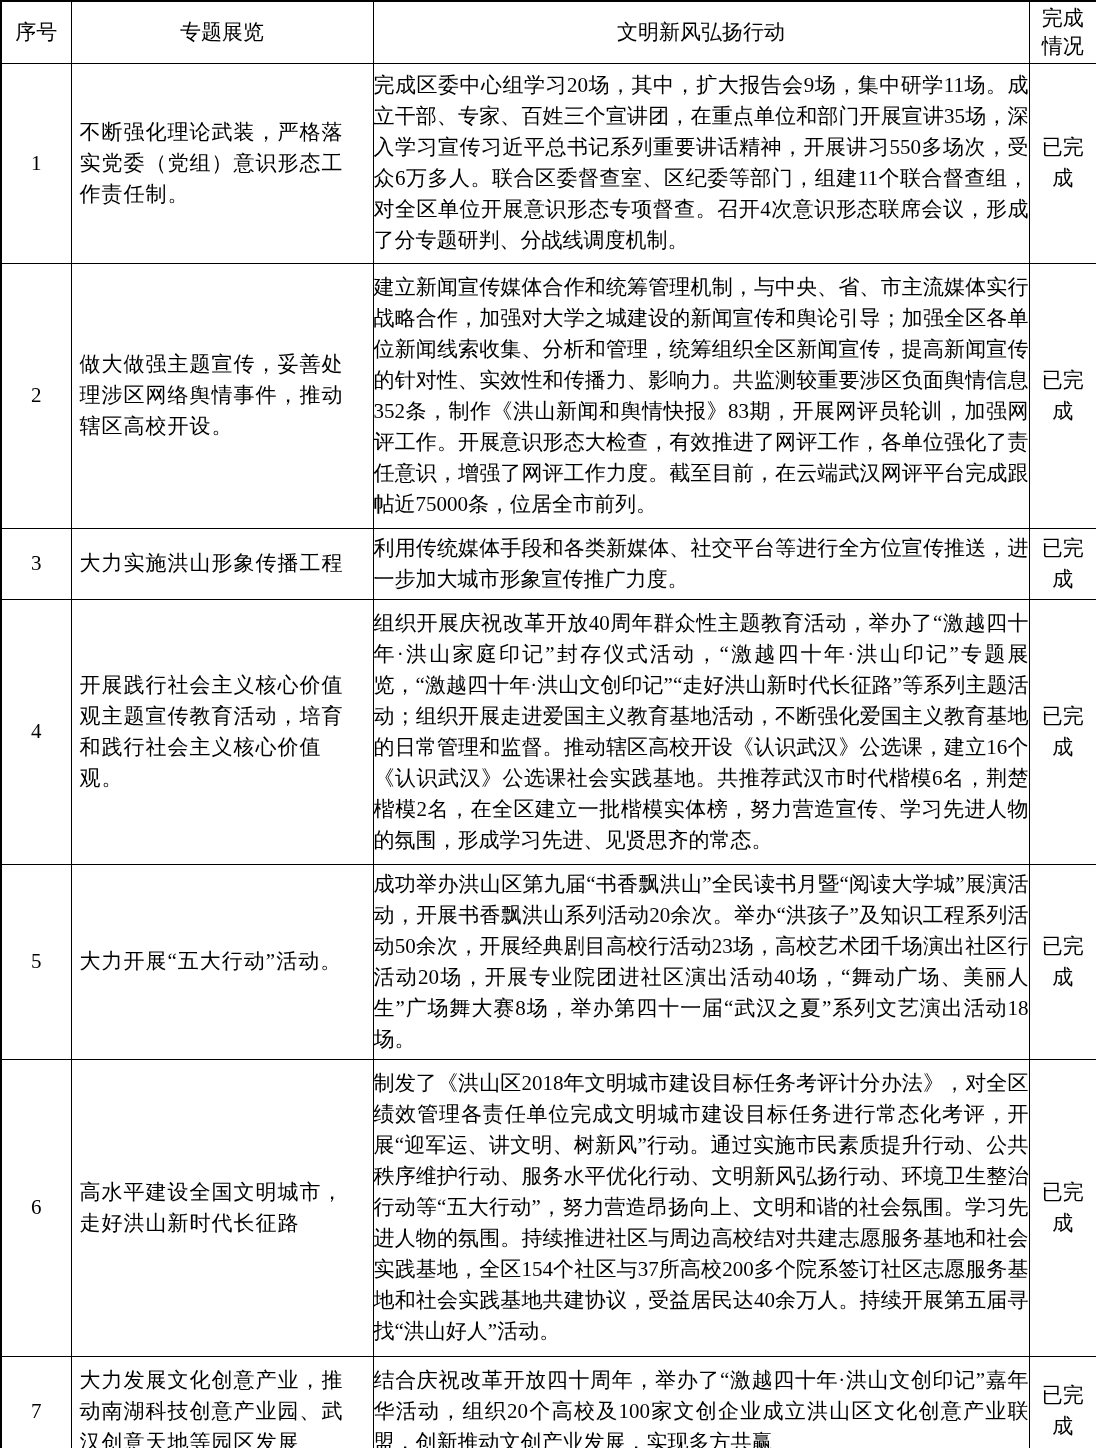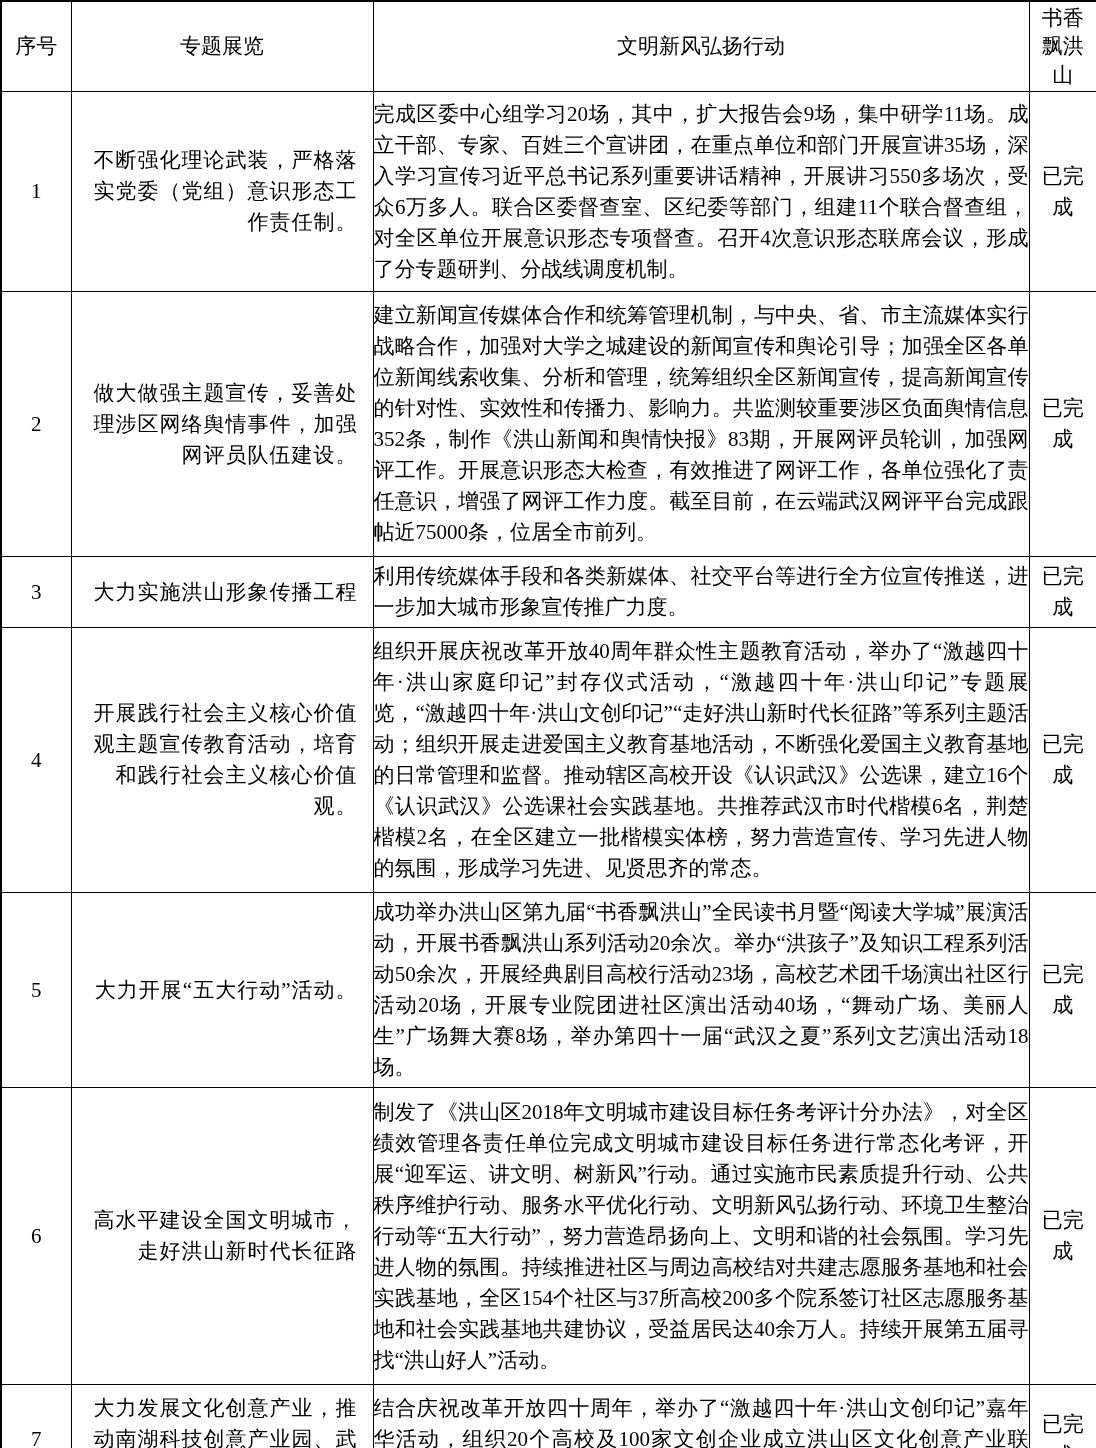--- a/index.html
+++ b/index.html
@@ -32,22 +32,22 @@
     text-align: center;
     line-height: 1.35;
     padding: 2px 4px;
   }
   td.num {
     text-align: center;
     padding: 2px 2px;
     line-height: 31px;
   }
   td.item {
-    text-align: right;
-    padding: 4px 15px;
+    text-align: left;
+    padding: 4px 8px;
     line-height: 31px;
     letter-spacing: 1px;
   }
   td.content {
     text-align: justify;
     text-justify: inter-ideograph;
     padding: 4px 0;
     line-height: 31px;
   }
   td.status {
@@ -64,33 +64,33 @@
     <col style="width:70px">
     <col style="width:302px">
     <col style="width:656px">
     <col style="width:68px">
   </colgroup>
   <thead>
     <tr style="height:60px">
       <th class="hdr">序号</th>
       <th class="hdr">专题展览</th>
       <th class="hdr">文明新风弘扬行动</th>
-      <th class="hdr">书香飘洪山</th>
+      <th class="hdr">完成情况</th>
     </tr>
   </thead>
   <tbody>
     <tr style="height:200px">
       <td class="num">1</td>
       <td class="item">不断强化理论武装，严格落实党委（党组）意识形态工作责任制。</td>
       <td class="content">完成区委中心组学习20场，其中，扩大报告会9场，集中研学11场。成立干部、专家、百姓三个宣讲团，在重点单位和部门开展宣讲35场，深入学习宣传习近平总书记系列重要讲话精神，开展讲习550多场次，受众6万多人。联合区委督查室、区纪委等部门，组建11个联合督查组，对全区单位开展意识形态专项督查。召开4次意识形态联席会议，形成了分专题研判、分战线调度机制。</td>
       <td class="status">已完成</td>
     </tr>
     <tr style="height:265px">
       <td class="num">2</td>
-      <td class="item">做大做强主题宣传，妥善处理涉区网络舆情事件，加强网评员队伍建设。</td>
+      <td class="item">做大做强主题宣传，妥善处理涉区网络舆情事件，推动辖区高校开设。</td>
       <td class="content">建立新闻宣传媒体合作和统筹管理机制，与中央、省、市主流媒体实行战略合作，加强对大学之城建设的新闻宣传和舆论引导；加强全区各单位新闻线索收集、分析和管理，统筹组织全区新闻宣传，提高新闻宣传的针对性、实效性和传播力、影响力。共监测较重要涉区负面舆情信息352条，制作《洪山新闻和舆情快报》83期，开展网评员轮训，加强网评工作。开展意识形态大检查，有效推进了网评工作，各单位强化了责任意识，增强了网评工作力度。截至目前，在云端武汉网评平台完成跟帖近75000条，位居全市前列。</td>
       <td class="status">已完成</td>
     </tr>
     <tr style="height:65px">
       <td class="num">3</td>
       <td class="item">大力实施洪山形象传播工程</td>
       <td class="content">利用传统媒体手段和各类新媒体、社交平台等进行全方位宣传推送，进一步加大城市形象宣传推广力度。</td>
       <td class="status">已完成</td>
     </tr>
     <tr style="height:265px">

